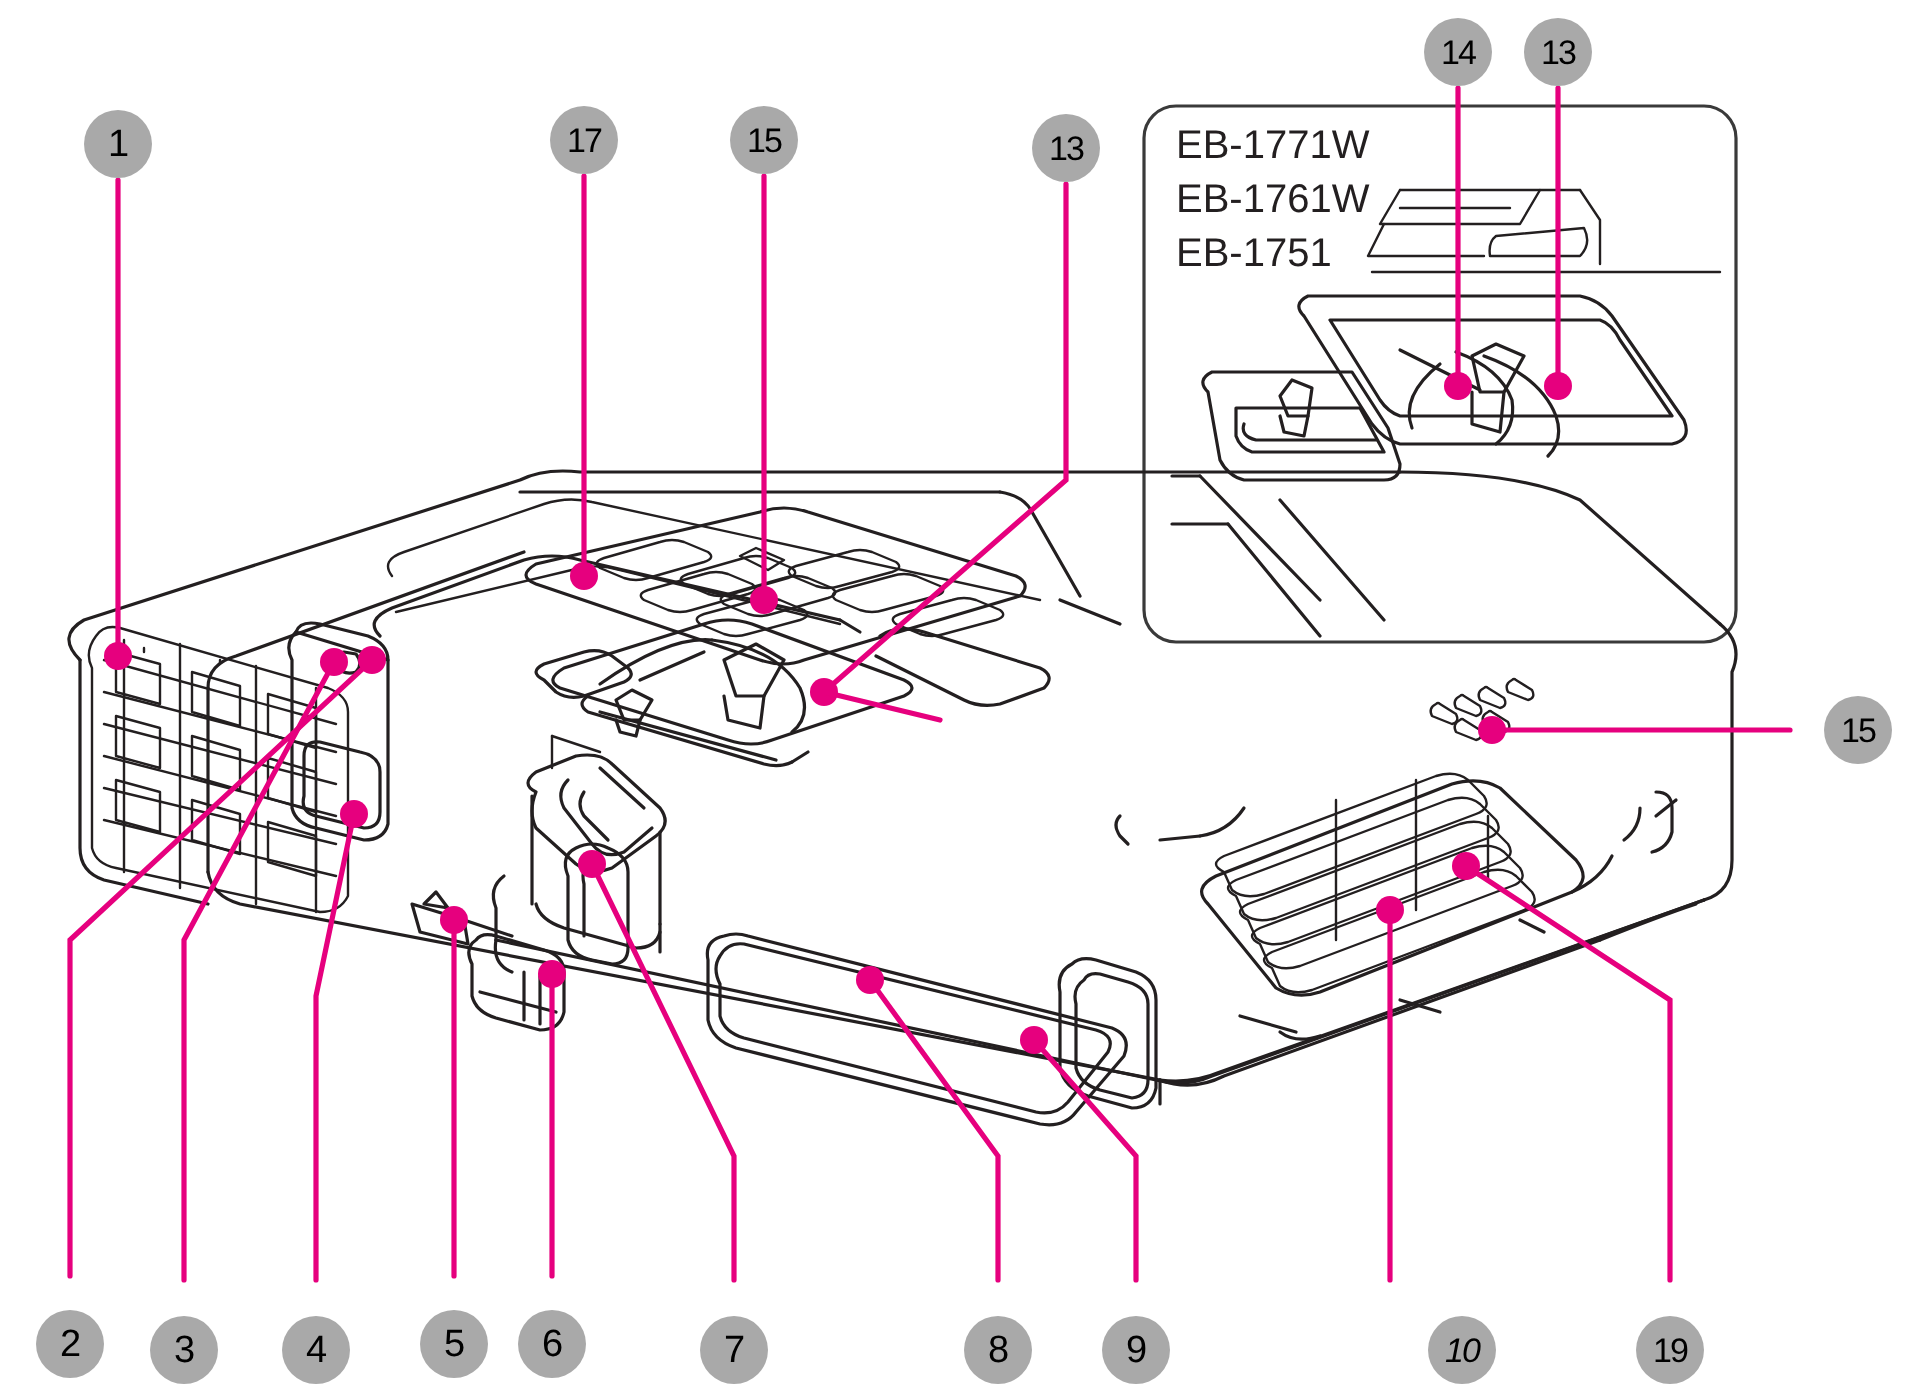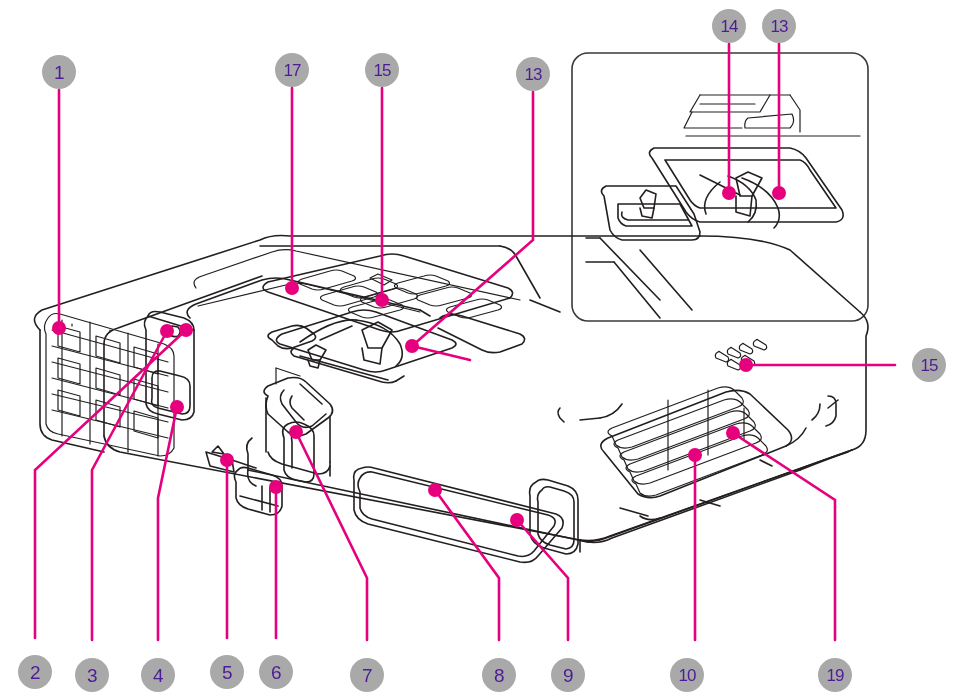--- a/index.html
+++ b/index.html
@@ -1,21 +1,21 @@
 <!DOCTYPE html>
 <html><head>
 <meta charset="utf-8">
 <style>
   html,body{margin:0;padding:0;background:#ffffff;}
   body{width:954px;height:693px;position:relative;overflow:hidden;
        font-family:"Liberation Sans","DejaVu Sans",sans-serif;}
   #stage{position:absolute;left:0;top:0;width:954px;height:693px;}
   #art{position:absolute;left:0;top:0;width:954px;height:693px;}
   .badge{position:absolute;width:34px;height:34px;border-radius:50%;
-         background:#a9a9a9;color:#4c1d95;display:flex;align-items:center;
+         background:#a9a9a9;color:#000000;display:flex;align-items:center;
          justify-content:center;font-size:19px;line-height:1;font-weight:400;
          letter-spacing:-0.5px;}
   .badge.wide{font-size:17px;letter-spacing:-1px;}
   .inset-label{position:absolute;color:#231f20;font-size:20px;line-height:27px;
                white-space:pre;}
 </style>
 </head>
 <body>
 
 <div id="stage">
@@ -306,31 +306,34 @@
 
     <path class="lead" d="M695,640 L695,455"></path>
     <circle class="dot" cx="695" cy="455" r="7"></circle>
 
     <path class="lead" d="M835,640 L835,500 L733,433"></path>
     <circle class="dot" cx="733" cy="433" r="7"></circle>
 
     <path class="lead" d="M412,346 L470,360"></path>
   </svg>
 
+  <div class="inset-label" style="left:588px;top:60px;">EB-1771W
+EB-1761W
+EB-1751</div>
 
   <div class="badge" style="left:42px;top:55px;">1</div>
   <div class="badge" style="left:18px;top:655px;">2</div>
   <div class="badge" style="left:75px;top:658px;">3</div>
   <div class="badge" style="left:141px;top:658px;">4</div>
   <div class="badge" style="left:210px;top:655px;">5</div>
   <div class="badge" style="left:259px;top:655px;">6</div>
   <div class="badge" style="left:350px;top:658px;">7</div>
   <div class="badge" style="left:482px;top:658px;">8</div>
   <div class="badge" style="left:551px;top:658px;">9</div>
-  <div class="badge wide" style="left:670px;top:658px;">10</div>
+  <div class="badge wide" style="left:714px;top:658px;font-style:italic;">10</div>
   <div class="badge wide" style="left:818px;top:658px;">19</div>
   <div class="badge wide" style="left:912px;top:348px;">15</div>
   <div class="badge wide" style="left:516px;top:57px;">13</div>
   <div class="badge wide" style="left:712px;top:9px;">14</div>
   <div class="badge wide" style="left:365px;top:53px;">15</div>
   <div class="badge wide" style="left:275px;top:53px;">17</div>
   <div class="badge wide" style="left:762px;top:9px;">13</div>
 
 </div>
 

